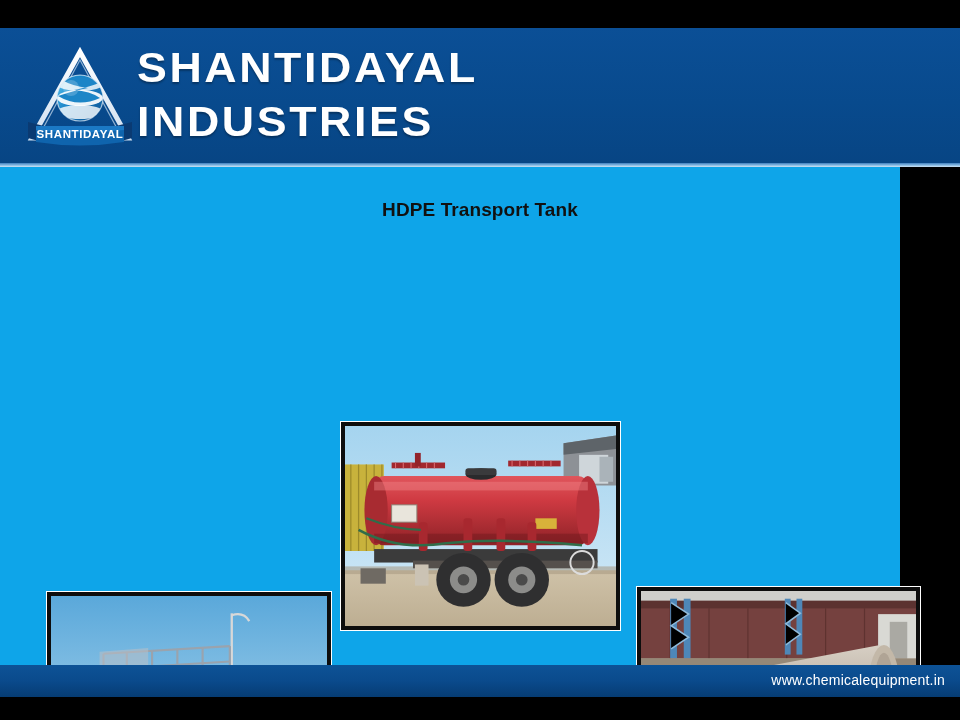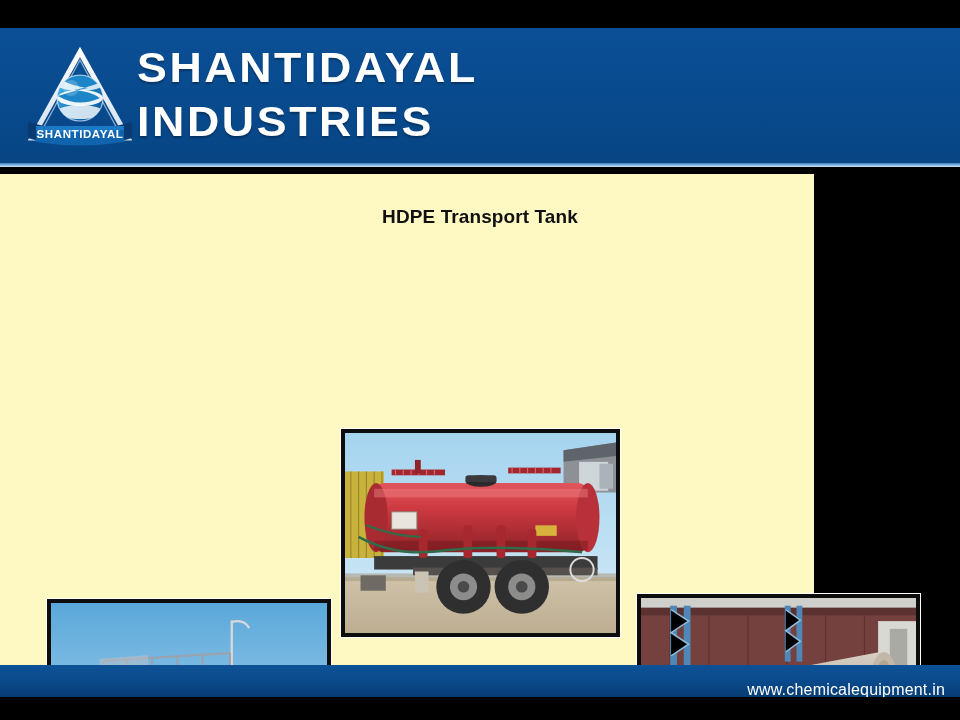--- a/index.html
+++ b/index.html
@@ -70,23 +70,23 @@
     letter-spacing: 2.5px;
     white-space: nowrap;
     text-shadow: 0 2px 2px rgba(0,0,0,0.30);
     transform: scaleX(1.04);
     transform-origin: left center;
   }
 
   
   .content {
     position: absolute;
-    left: 0; top: 174px;
-    width: 814px; height: 498px;
-    background: #fef9c3;
+    left: 0; top: 167px;
+    width: 900px; height: 498px;
+    background: #0ea5e9;
   }
   .slide-title {
     position: absolute;
     left: 0; top: 32px;
     width: 960px;
     text-align: center;
     color: #111111;
     font-family: "Liberation Sans", sans-serif;
     font-weight: 700;
     font-size: 19px;
@@ -116,26 +116,26 @@
 
   
   .footer {
     position: absolute;
     left: 0; top: 665px;
     width: 960px; height: 32px;
     background: linear-gradient(180deg, #0d5296 0%, #0a4a8c 50%, #063c73 100%);
   }
   .footer-url {
     position: absolute;
-    right: 15px; top: 9px;
+    right: 15px; top: 0;
     height: 20px;
     line-height: 31px;
     color: #ffffff;
     font-family: "Liberation Sans", sans-serif;
-    font-size: 16px;
+    font-size: 14px;
     letter-spacing: 0.2px;
     white-space: nowrap;
   }
 </style>
 </head>
 <body>
 
 <div id="stage">
 
   <div class="bar-top"></div>

